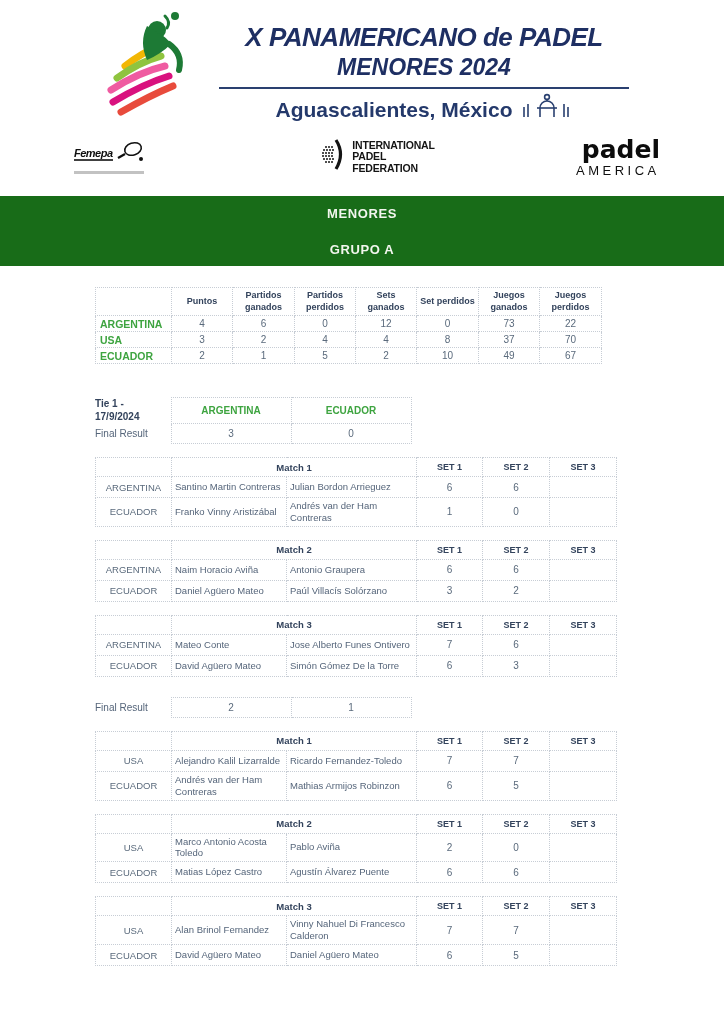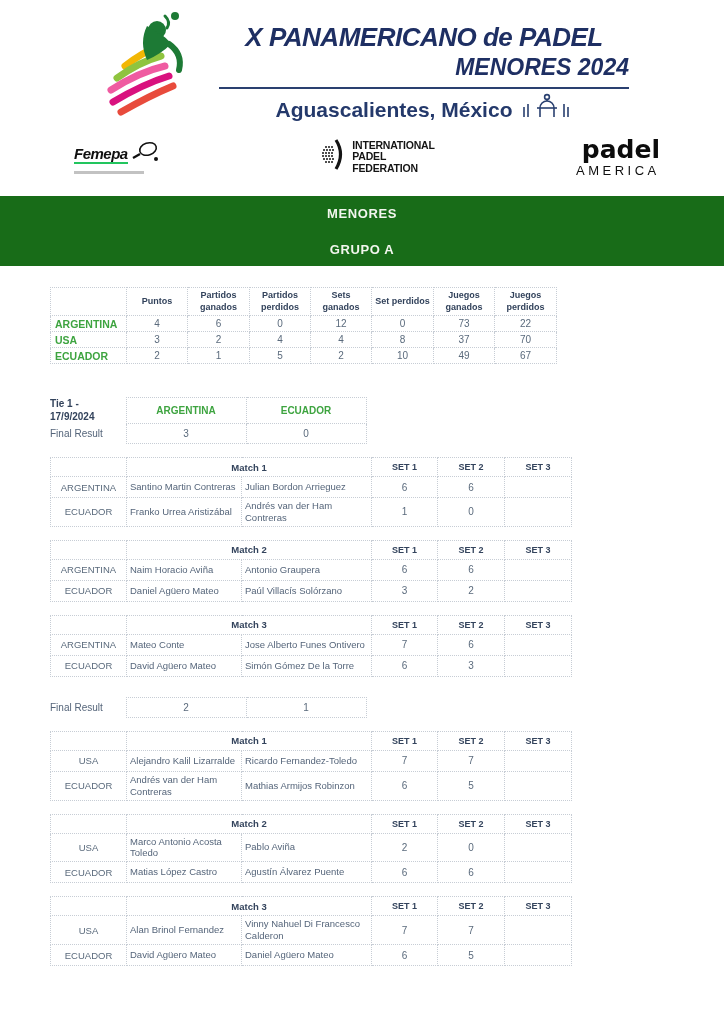--- a/index.html
+++ b/index.html
@@ -5,43 +5,43 @@
   *{margin:0;padding:0;box-sizing:border-box}
   html,body{background:#ffffff}
   body{width:724px;height:1024px;font-family:"Liberation Sans",sans-serif;color:#44546a}
   .page{position:relative;width:724px;height:1024px;background:#fff;overflow:hidden}
 
   
   .masthead{display:flex;justify-content:center;align-items:flex-start;padding-top:8px}
   .logo-art{width:122px;height:114px;flex:0 0 auto;margin-right:2px}
   .title-block{width:410px;padding-top:14px;color:#1e2f63}
   .t1{font-size:26px;font-weight:bold;font-style:italic;text-align:center;letter-spacing:-0.5px;white-space:nowrap}
-  .t2{font-size:23px;font-weight:bold;font-style:italic;text-align:right;margin-top:1px}
+  .t2{font-size:23px;font-weight:bold;font-style:italic;text-align:center;margin-top:1px}
   .rule{border-top:2px solid #2a4070;margin-top:6px;width:100%}
   .t3row{display:flex;align-items:flex-end;justify-content:center;gap:8px;margin-top:3px}
   .t3{font-size:21px;font-weight:bold;color:#24396b;white-space:nowrap}
 
   
   .sponsors{display:flex;justify-content:space-between;align-items:center;padding:8px 64px 0 74px;height:62px}
   .femepa{width:104px}
   .femepa-row{display:flex;align-items:center;gap:3px}
-  .femepa-word{font-size:15px;font-weight:bold;font-style:italic;color:#101010;letter-spacing:-0.5px;border-bottom:2px solid #22c55e}
+  .femepa-word{font-size:11px;font-weight:bold;font-style:italic;color:#101010;letter-spacing:-0.5px;border-bottom:2px solid #404040}
   .femepa-tag{height:3px;width:70px;background:#9a9a9a;margin-top:3px;opacity:.6}
   .ipf{display:flex;align-items:center;gap:7px}
   .ipf-text{font-size:10.5px;font-weight:bold;color:#141414;line-height:1.05;letter-spacing:-0.2px}
   .pa{width:84px;text-align:right}
   .pa-word{font-family:"DejaVu Sans",sans-serif;font-size:25px;font-weight:bold;color:#0c0c0c;letter-spacing:0;line-height:1}
   .pa-sub{font-size:13px;letter-spacing:3.5px;color:#101010;margin-top:1px;padding-right:2px}
 
   
   .banner{margin-top:12px;height:70px;background:#186c18;color:#f2f6ee;display:flex;flex-direction:column;justify-content:space-between;padding:10px 0 9px;text-align:center}
   .banner-line{font-size:13px;font-weight:bold;letter-spacing:0.6px}
 
   
-  .content{padding-left:50px}
+  .content{padding-left:95px}
   table{border-collapse:collapse;table-layout:fixed}
   td,th{border:1px dotted #c7cdd5;overflow:hidden}
   .nob{border:none !important}
 
   .standings{width:506px;margin-top:21px}
   .standings th{font-size:9px;font-weight:bold;color:#33435c;line-height:1.25;padding:2px 1px;height:28px;vertical-align:middle;text-align:center}
   .standings td{height:16px;font-size:10px;text-align:center;color:#5a6a7c;padding:1px 2px}
   .standings td.team{color:#3ea440;font-weight:bold;text-align:left;padding-left:4px;font-size:10.5px}
 
   .tie{display:block}
@@ -266,21 +266,21 @@
         <tr>
           <td class="team">ARGENTINA</td>
           <td class="p">Santino Martin Contreras</td>
           <td class="p">Julian Bordon Arrieguez</td>
           <td class="s">6</td>
           <td class="s">6</td>
           <td class="s"></td>
         </tr>
         <tr>
           <td class="team">ECUADOR</td>
-          <td class="p">Franko Urrea Aristizábal</td>
+          <td class="p">Franko Vinny Aristizábal</td>
           <td class="p">Andrés van der Ham Contreras</td>
           <td class="s">1</td>
           <td class="s">0</td>
           <td class="s"></td>
         </tr>
       </tbody>
         </table>
 
       <table class="match">
         <colgroup>

